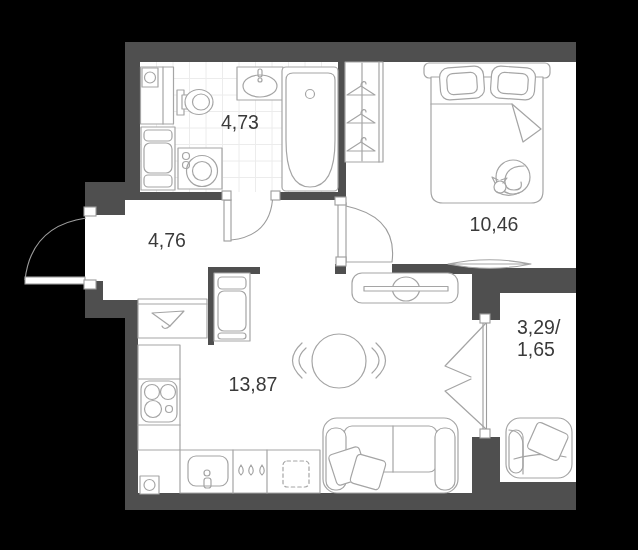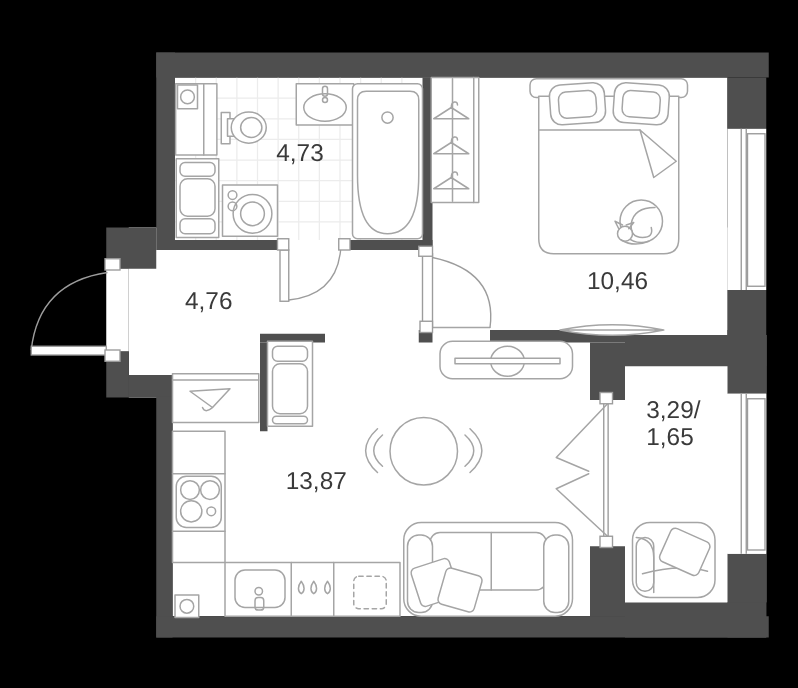--- a/index.html
+++ b/index.html
@@ -1,16 +1,16 @@
 <!DOCTYPE html>
 <html><head>
 <meta charset="utf-8">
 <style>
   html,body{margin:0;padding:0;background:#000;}
-  .stage{position:relative;width:638px;height:550px;background:#000;overflow:hidden;}
+  .stage{position:relative;width:576px;height:550px;background:#000;overflow:hidden;}
   .wall{fill:#4f4f4f;}
   .open{fill:#ffffff;}
   .tile{fill:none;stroke:#ececec;stroke-width:1;}
   .furn{fill:none;stroke:#a5a5a5;stroke-width:1.2;stroke-linecap:round;stroke-linejoin:round;}
   .furnw{fill:#ffffff;stroke:#a5a5a5;stroke-width:1.2;stroke-linejoin:round;}
   .door{fill:#ffffff;stroke:#9c9c9c;stroke-width:1.1;}
   .win{fill:none;stroke:#9c9c9c;stroke-width:1.1;}
   .lbl{font-family:"Liberation Sans",sans-serif;font-size:19.5px;font-weight:500;fill:#3a3a3a;}
 </style>
 </head>

